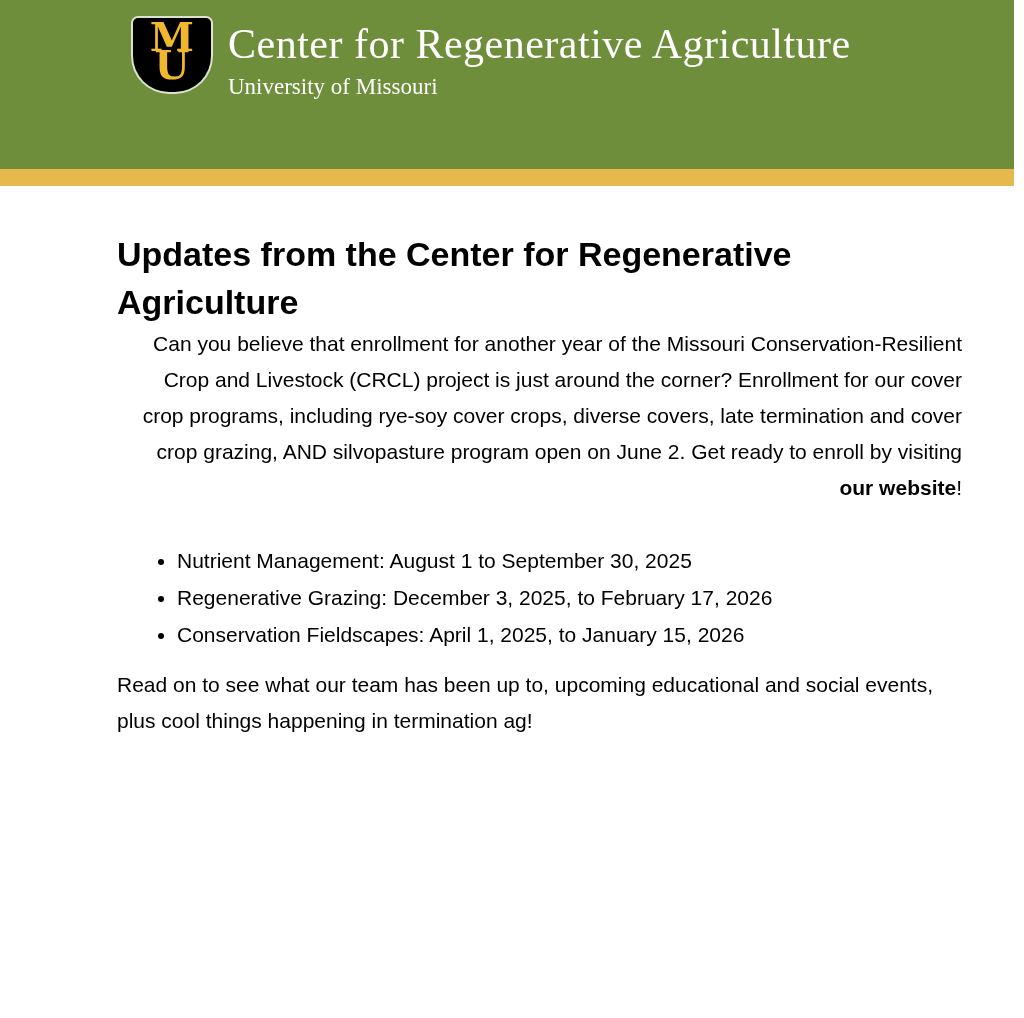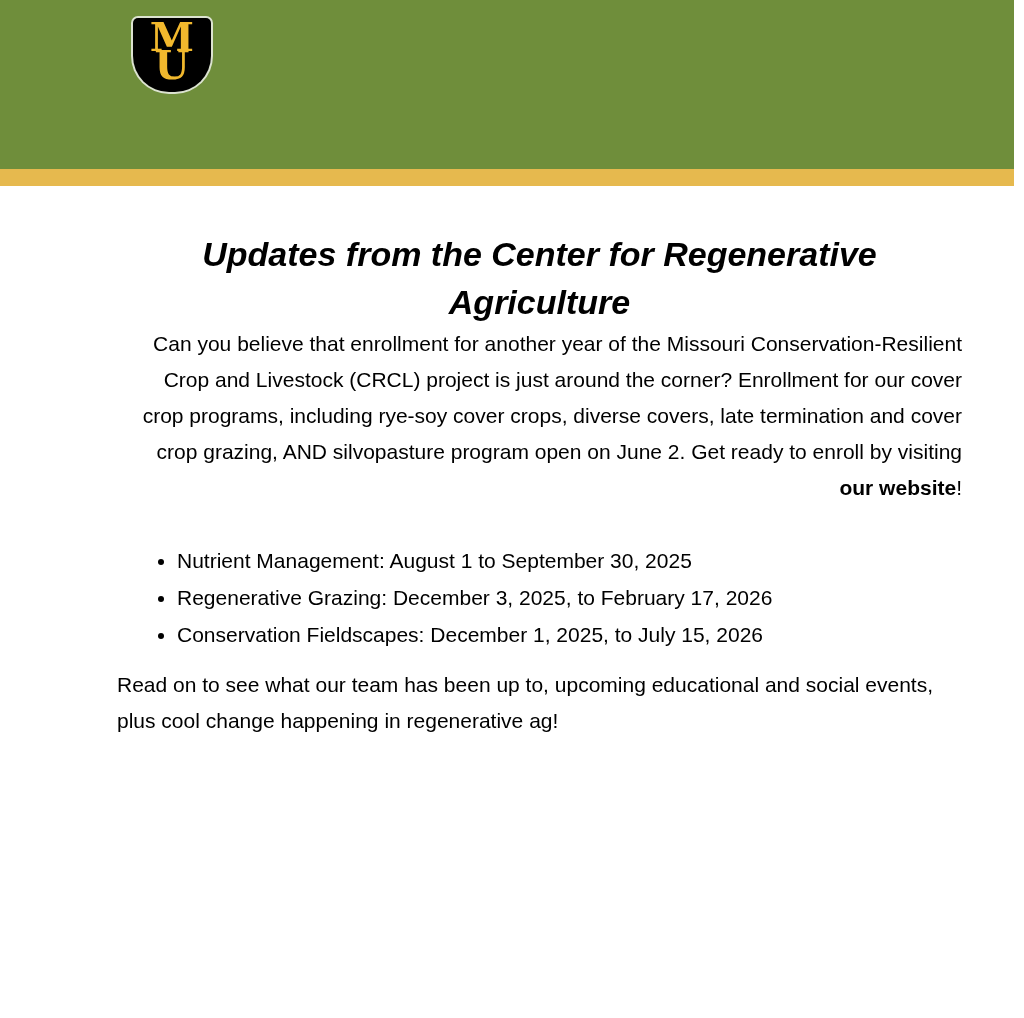--- a/index.html
+++ b/index.html
@@ -78,23 +78,22 @@
   .content {
     width: 845px;
     margin-left: 117px;
     font-size: 21px;
     line-height: 36px;
   }
   .page-title {
     font-size: 34px;
     line-height: 48px;
     font-weight: bold;
-    text-align: center;
+    text-align: left;
     margin: 44px 0 0 0;
-    font-style: italic;
   }
   .content p {
     margin: 0 0 36px 0;
   }
   .content p.first {
     margin-top: 0;
     text-align: right;
   }
   .highlight {
     font-weight: bold;
@@ -117,35 +116,39 @@
 </head>
 <body>
 
 <div class="page">
 
   <div class="header-band">
     <div class="mu-logo">
       <span class="letter-m">M</span>
       <span class="letter-u">U</span>
     </div>
+    <div class="header-text">
+      <div class="header-title">Center for Regenerative Agriculture</div>
+      <div class="header-subtitle">University of Missouri</div>
+    </div>
   </div>
 
   <div class="gold-bar"></div>
 
   <div class="content">
 
     <h1 class="page-title">Updates from the Center for Regenerative Agriculture</h1>
 
     <p class="first"><span>Can you believe that enrollment for another year of the Missouri Conservation-Resilient Crop and Livestock (CRCL) project is just around the corner? Enrollment for our cover crop programs, including rye-soy cover crops, diverse covers, late termination and cover crop grazing, AND silvopasture program open on June 2. Get ready to enroll by visiting </span><a class="website-link">our website</a><span>!</span></p>
 
 
 
     <ul class="dates-list">
       <li>Nutrient Management: August 1 to September 30, 2025</li>
       <li>Regenerative Grazing: December 3, 2025, to February 17, 2026</li>
-      <li>Conservation Fieldscapes: December 1, 2025, to July 15, 2026</li>
+      <li>Conservation Fieldscapes: April 1, 2025, to January 15, 2026</li>
     </ul>
 
-    <p>Read on to see what our team has been up to, upcoming educational and social events, plus cool change happening in regenerative ag!</p>
+    <p>Read on to see what our team has been up to, upcoming educational and social events, plus cool things happening in termination ag!</p>
 
   </div>
 
 </div>
 
 </body></html>

